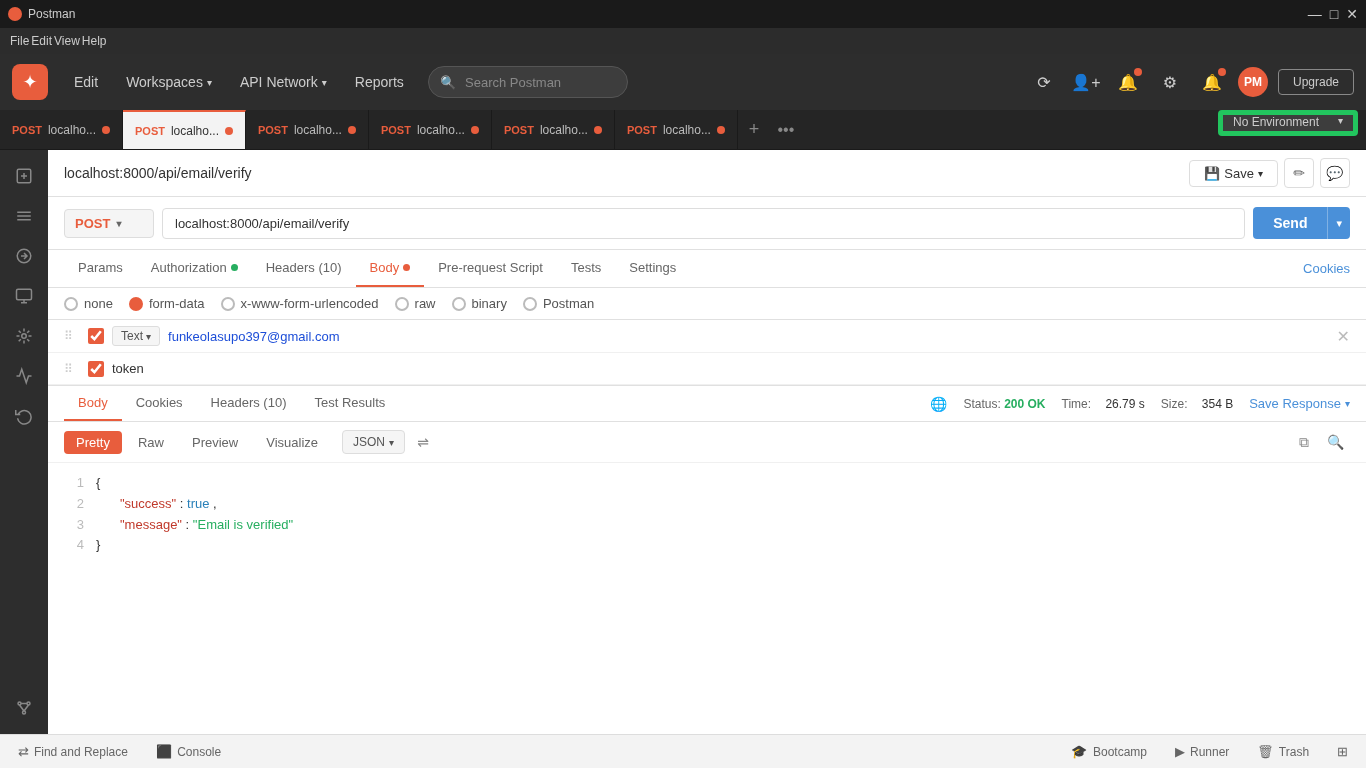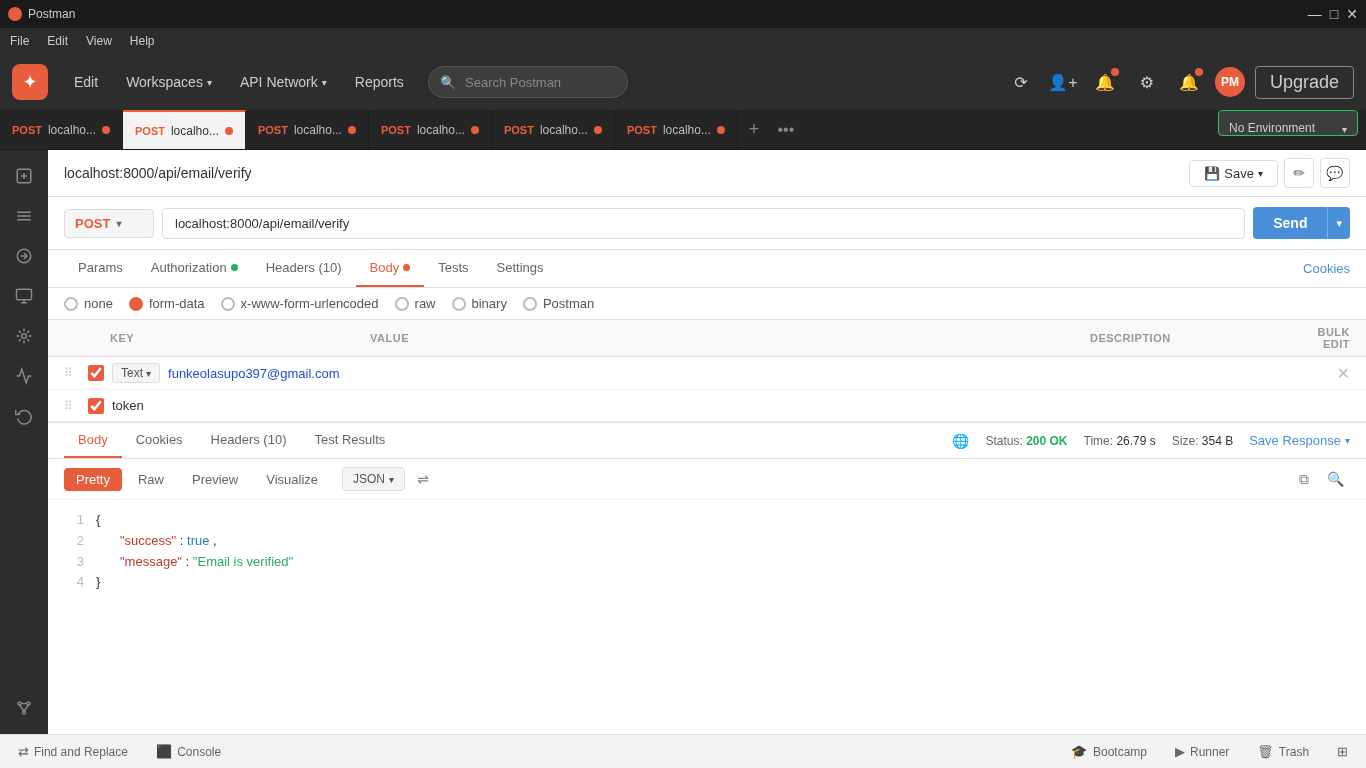--- a/index.html
+++ b/index.html
@@ -22,21 +22,21 @@
     .titlebar-controls { display: flex; gap: 8px; }
     .titlebar-controls span { color: #ccc; font-size: 14px; cursor: pointer; }
 
     
     .menubar {
       background: #2c2c2c;
       height: 26px;
       display: flex;
       align-items: center;
       padding: 12px 10px;
-      gap: 18px;
+      gap: 2px;
     }
     .menubar span { color: #ccc; font-size: 12px; cursor: pointer; }
 
     
     .navbar {
       background: #2d2d2d;
       height: 56px;
       display: flex;
       align-items: center;
       padding: 0 12px;
@@ -67,21 +67,21 @@
       width: 32px; height: 32px; border-radius: 50%; border: none;
       background: none; cursor: pointer; color: #ccc; font-size: 16px;
       display: flex; align-items: center; justify-content: center; position: relative;
     }
     .badge {
       position: absolute; top: 2px; right: 2px;
       width: 8px; height: 8px; background: #e85d3d; border-radius: 50%;
     }
     .upgrade-btn {
       background: none; border: 1px solid #888; border-radius: 4px;
-      color: #ccc; font-size: 18px; padding: 5px 14px; cursor: pointer;
+      color: #ccc; font-size: 12px; padding: 5px 14px; cursor: pointer;
     }
     .avatar {
       width: 30px; height: 30px; border-radius: 50%; background: #e85d3d;
       display: flex; align-items: center; justify-content: center;
       color: white; font-size: 12px; font-weight: bold; cursor: pointer;
     }
 
     
     .tabs-bar {
       background: #252525; height: 40px; display: flex; align-items: stretch;
@@ -93,22 +93,22 @@
       min-width: 120px; max-width: 160px; position: relative;
       white-space: nowrap; overflow: hidden;
     }
     .tab.active { background: #f3f3f3; color: #333; }
     .tab .method { font-size: 11px; color: #e85d3d; font-weight: 600; }
     .tab.active .method { color: #e85d3d; }
     .tab .dot { width: 8px; height: 8px; border-radius: 50%; background: #e85d3d; flex-shrink: 0; }
     .tab-add { width: 32px; display: flex; align-items: center; justify-content: center; color: #888; font-size: 18px; cursor: pointer; }
     .tab-more { width: 32px; display: flex; align-items: center; justify-content: center; color: #888; font-size: 16px; cursor: pointer; }
     .env-selector {
-      margin-left: auto; display: flex; align-items: flex-end;
-      background: #3d3d3d; border: 1px solid #22c55e; border-radius: 4px;
+      margin-left: auto; display: flex; align-items: flex-start;
+      background: #3d3d3d; border: 5px solid #22c55e; border-radius: 4px;
       padding: 0 10px; height: 26px; gap: 6px; margin-right: 8px;
       color: #ccc; font-size: 12px; cursor: pointer; min-width: 140px;
     }
 
     
     .sidebar {
       width: 48px; background: #2d2d2d; display: flex; flex-direction: column;
       align-items: center; padding: 8px 0; gap: 4px; flex-shrink: 0;
     }
     .sidebar-icon {
@@ -221,21 +221,21 @@
       border-bottom: 1px solid #e0e0e0; background: #fff;
     }
     .resp-tab {
       padding: 9px 14px; font-size: 13px; color: #666; cursor: pointer;
       border-bottom: 2px solid transparent;
     }
     .resp-tab.active { color: #e85d3d; border-bottom-color: #e85d3d; }
     .resp-stats { margin-left: auto; display: flex; align-items: center; gap: 16px; font-size: 12px; }
     .stat-ok { color: #27ae60; font-weight: 600; }
     .stat-label { color: #666; }
-    .stat-value { color: #333; font-weight: 500; }
+    .stat-value { color: #333; font-weight: 500; margin-left: 11px; }
     .save-resp-btn {
       background: none; border: none; color: #4a90d9; font-size: 13px; cursor: pointer;
       display: flex; align-items: center; gap: 4px;
     }
 
     
     .resp-format-bar {
       display: flex; align-items: center; padding: 6px 16px; gap: 4px;
       border-bottom: 1px solid #f0f0f0; background: #fff;
     }
@@ -496,20 +496,23 @@
       <div class="req-tab">
         <span>Authorization</span>
         <span class="dot-green" style="width:7px;height:7px;border-radius:50%;background:#27ae60;display:inline-block;"></span>
       </div>
       <div class="req-tab">
         <span>Headers (10)</span>
       </div>
       <div class="req-tab active">
         <span>Body</span>
         <span style="width:7px;height:7px;border-radius:50%;background:#e85d3d;display:inline-block;"></span>
+      </div>
+      <div class="req-tab">
+        <span>Pre-request Script</span>
       </div>
       <div class="req-tab">
         <span>Tests</span>
       </div>
       <div class="req-tab">
         <span>Settings</span>
       </div>
       <div class="req-tabs-right">
         <span>Cookies</span>
       </div>
@@ -535,36 +538,20 @@
       <label class="radio-opt">
         <div class="radio-circle"></div>
         <span>binary</span>
       </label>
       <label class="radio-opt">
         <div class="radio-circle"></div>
         <span>Postman</span>
       </label>
     </div>
 
-    <div class="table-header">
-      <div style="width:30px;"></div>
-      <div style="width:16px;"></div>
-      <div class="col-key">
-        <span>KEY</span>
-      </div>
-      <div class="col-value">
-        <span>VALUE</span>
-      </div>
-      <div class="col-desc">
-        <span>DESCRIPTION</span>
-      </div>
-      <div class="col-actions">
-        <span>Bulk Edit</span>
-      </div>
-    </div>
 
     <div class="table-body">
 
       <div class="table-row">
         <span class="row-drag">⠿</span>
         <input type="checkbox" class="row-check" checked="" style="">
         <div class="row-type">
           <span>Text</span>
           <span style="font-size:10px;">▾</span>
         </div>

